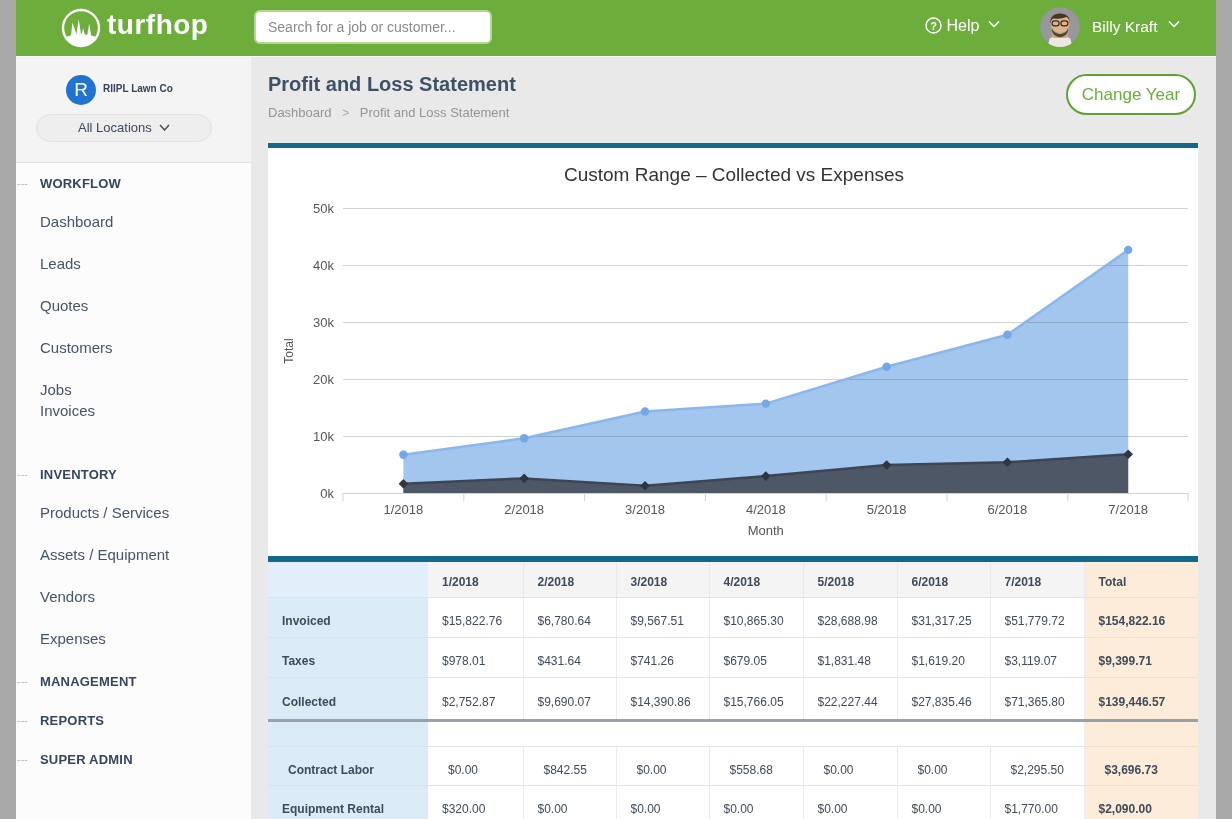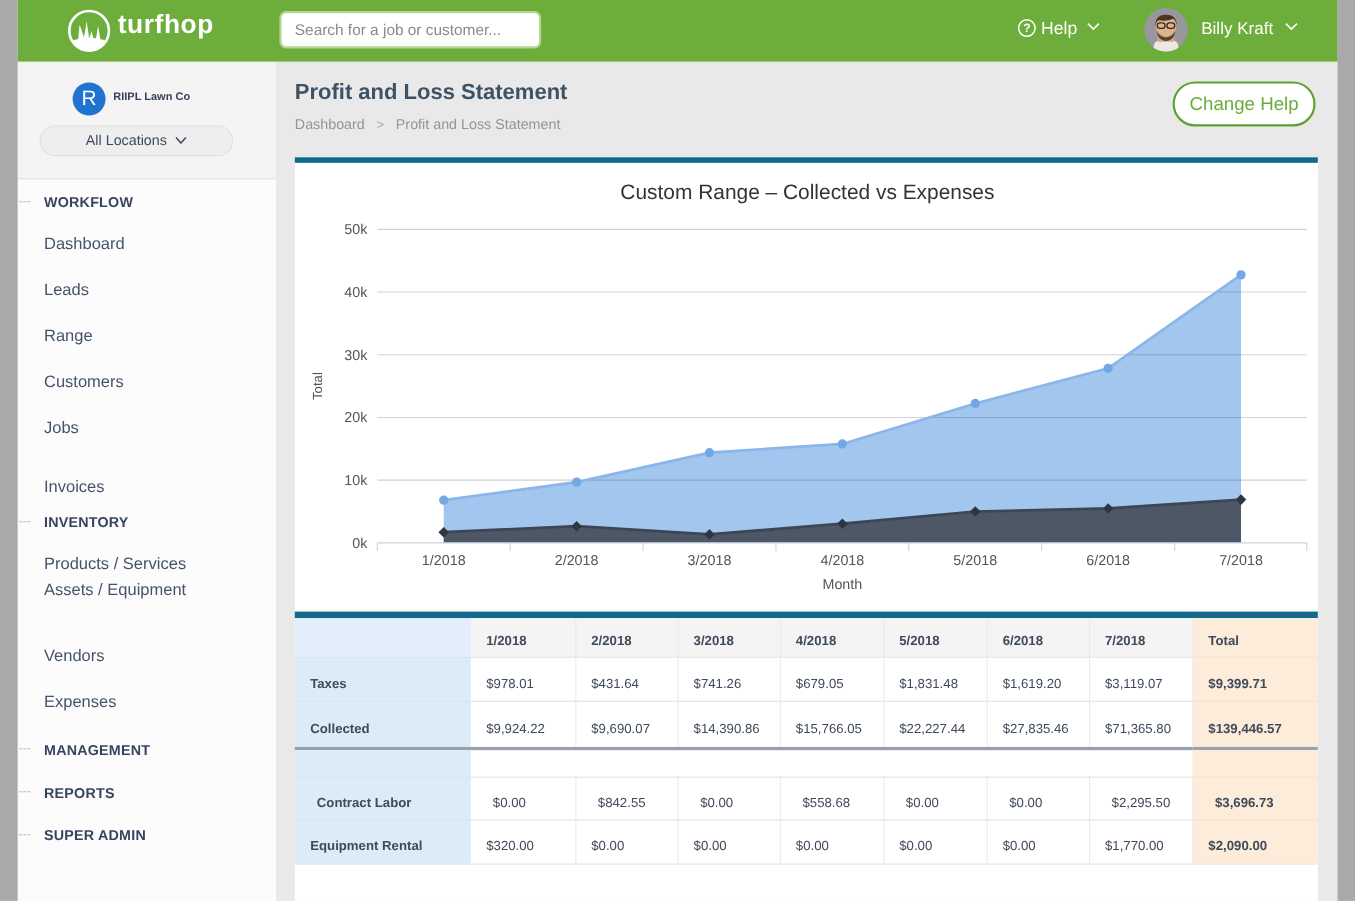--- a/index.html
+++ b/index.html
@@ -5,21 +5,21 @@
   * { margin:0; padding:0; box-sizing:border-box; }
   html,body { width:1232px; height:819px; overflow:hidden; font-family:"Liberation Sans", sans-serif; }
   body { position:relative; background:#e9e9e9; }
   .rail { position:absolute; top:0; width:16px; height:819px; background:#a9a9a9; z-index:50; }
   #railL { left:0; }
   #railR { left:1216px; }
 
   
   #header { position:absolute; left:16px; top:0; width:1200px; height:57px; background:#6cad3b; border-bottom:1px solid #fdfdfd; }
   #logo { position:absolute; left:42px; top:5px; }
-  #logotext { position:absolute; left:91px; top:9px; color:#fff; font-size:24px; font-weight:bold; letter-spacing:0.5px; }
+  #logotext { position:absolute; left:91px; top:9px; color:#fff; font-size:28px; font-weight:bold; letter-spacing:0.5px; }
   #search { position:absolute; left:238px; top:10px; width:238px; height:34px; background:#fff; border:2px solid #b7d791; border-radius:6px; color:#8a8a8a; font-size:14px; line-height:30px; padding-left:12px; }
   #help { position:absolute; left:909px; top:17px; color:#fff; font-size:16px; }
   #helpchev { position:absolute; left:972px; top:20px; }
   #avatar { position:absolute; left:1024px; top:7px; width:40px; height:40px; border-radius:50%; overflow:hidden; }
   #username { position:absolute; left:1076px; top:18px; color:#fff; font-size:15.5px; }
   #userchev { position:absolute; left:1152px; top:20px; }
 
   
   #sidebar { position:absolute; left:16px; top:57px; width:235px; height:762px; background:#fcfcfc; }
   #sbtop { position:absolute; left:0; top:0; width:235px; height:106px; background:#f4f4f4; border-bottom:1px solid #e2e2e2; }
@@ -113,38 +113,38 @@
   <div id="sbtop">
     <div id="rcircle">R</div>
     <div id="cname">RIIPL Lawn Co</div>
     <div id="locpill">All Locations &nbsp;<svg width="11" height="7" viewBox="0 0 11 7" style="vertical-align:1px">
           <path d="M1,1 L5.5,6 L10,1" fill="none" stroke="#3c4a5e" stroke-width="1.4"></path>
         </svg></div>
   </div>
   <div class="sect" style="top:119px;"><span class="dash">---</span>WORKFLOW</div>
   <div class="mitem" style="top:156px;">Dashboard</div>
   <div class="mitem" style="top:198px;">Leads</div>
-  <div class="mitem" style="top:240px;">Range</div>
+  <div class="mitem" style="top:240px;">Quotes</div>
   <div class="mitem" style="top:282px;">Customers</div>
   <div class="mitem" style="top:324px;">Jobs</div>
-  <div class="mitem" style="top:377px;">Invoices</div>
+  <div class="mitem" style="top:345px;">Invoices</div>
   <div class="sect" style="top:410px;"><span class="dash">---</span>INVENTORY</div>
   <div class="mitem" style="top:447px;">Products / Services</div>
-  <div class="mitem" style="top:471px;">Assets / Equipment</div>
+  <div class="mitem" style="top:489px;">Assets / Equipment</div>
   <div class="mitem" style="top:531px;">Vendors</div>
   <div class="mitem" style="top:573px;">Expenses</div>
   <div class="sect" style="top:617px;"><span class="dash">---</span>MANAGEMENT</div>
   <div class="sect" style="top:656px;"><span class="dash">---</span>REPORTS</div>
   <div class="sect" style="top:695px;"><span class="dash">---</span>SUPER ADMIN</div>
 </div>
 
 <div id="main">
   <div id="h1">Profit and Loss Statement</div>
   <div id="crumb">Dashboard <span class="sep">&gt;</span> Profit and Loss Statement</div>
-  <div id="changeyear">Change Help</div>
+  <div id="changeyear">Change Year</div>
   <div id="card">
     <div class="tealbar"></div>
     <svg id="chart" width="930" height="403" viewBox="0 0 930 403">
       <text x="466" y="33" font-size="19" fill="#333" text-anchor="middle">Custom Range – Collected vs Expenses</text>
       <g stroke="#d2d2d2" stroke-width="1">
         <line x1="75" y1="60.5" x2="920" y2="60.5"></line>
         <line x1="75" y1="117.5" x2="920" y2="117.5"></line>
         <line x1="75" y1="174.5" x2="920" y2="174.5"></line>
         <line x1="75" y1="231.5" x2="920" y2="231.5"></line>
         <line x1="75" y1="288.5" x2="920" y2="288.5"></line>
@@ -236,33 +236,44 @@
             <td>1/2018</td>
             <td>2/2018</td>
             <td>3/2018</td>
             <td>4/2018</td>
             <td>5/2018</td>
             <td>6/2018</td>
             <td>7/2018</td>
             <td class="tot">Total</td>
       </tr>
       <tr class="data">
+        <td class="lbl">Invoiced</td>
+            <td>$15,822.76</td>
+            <td>$6,780.64</td>
+            <td>$9,567.51</td>
+            <td>$10,865.30</td>
+            <td>$28,688.98</td>
+            <td>$31,317.25</td>
+            <td>$51,779.72</td>
+            <td class="tot">$154,822.16</td>
+      </tr>
+      <tr class="data">
         <td class="lbl">Taxes</td>
             <td>$978.01</td>
             <td>$431.64</td>
             <td>$741.26</td>
             <td>$679.05</td>
             <td>$1,831.48</td>
             <td>$1,619.20</td>
             <td>$3,119.07</td>
             <td class="tot">$9,399.71</td>
       </tr>
       <tr class="data c42">
         <td class="lbl">Collected</td>
-            <td>$9,924.22</td>
+            <td>$2,752.87</td>
             <td>$9,690.07</td>
             <td>$14,390.86</td>
             <td>$15,766.05</td>
             <td>$22,227.44</td>
             <td>$27,835.46</td>
             <td>$71,365.80</td>
             <td class="tot">$139,446.57</td>
       </tr>
       <tr class="sep">
             <td class="lbl"></td>

